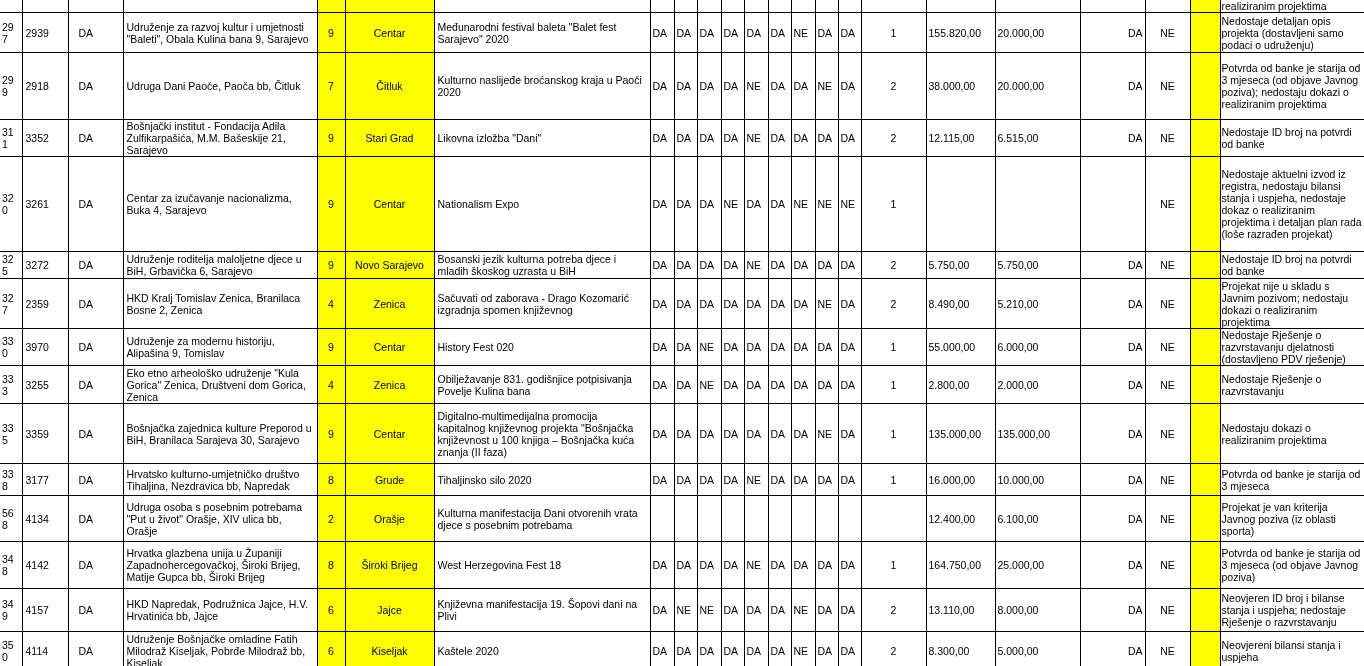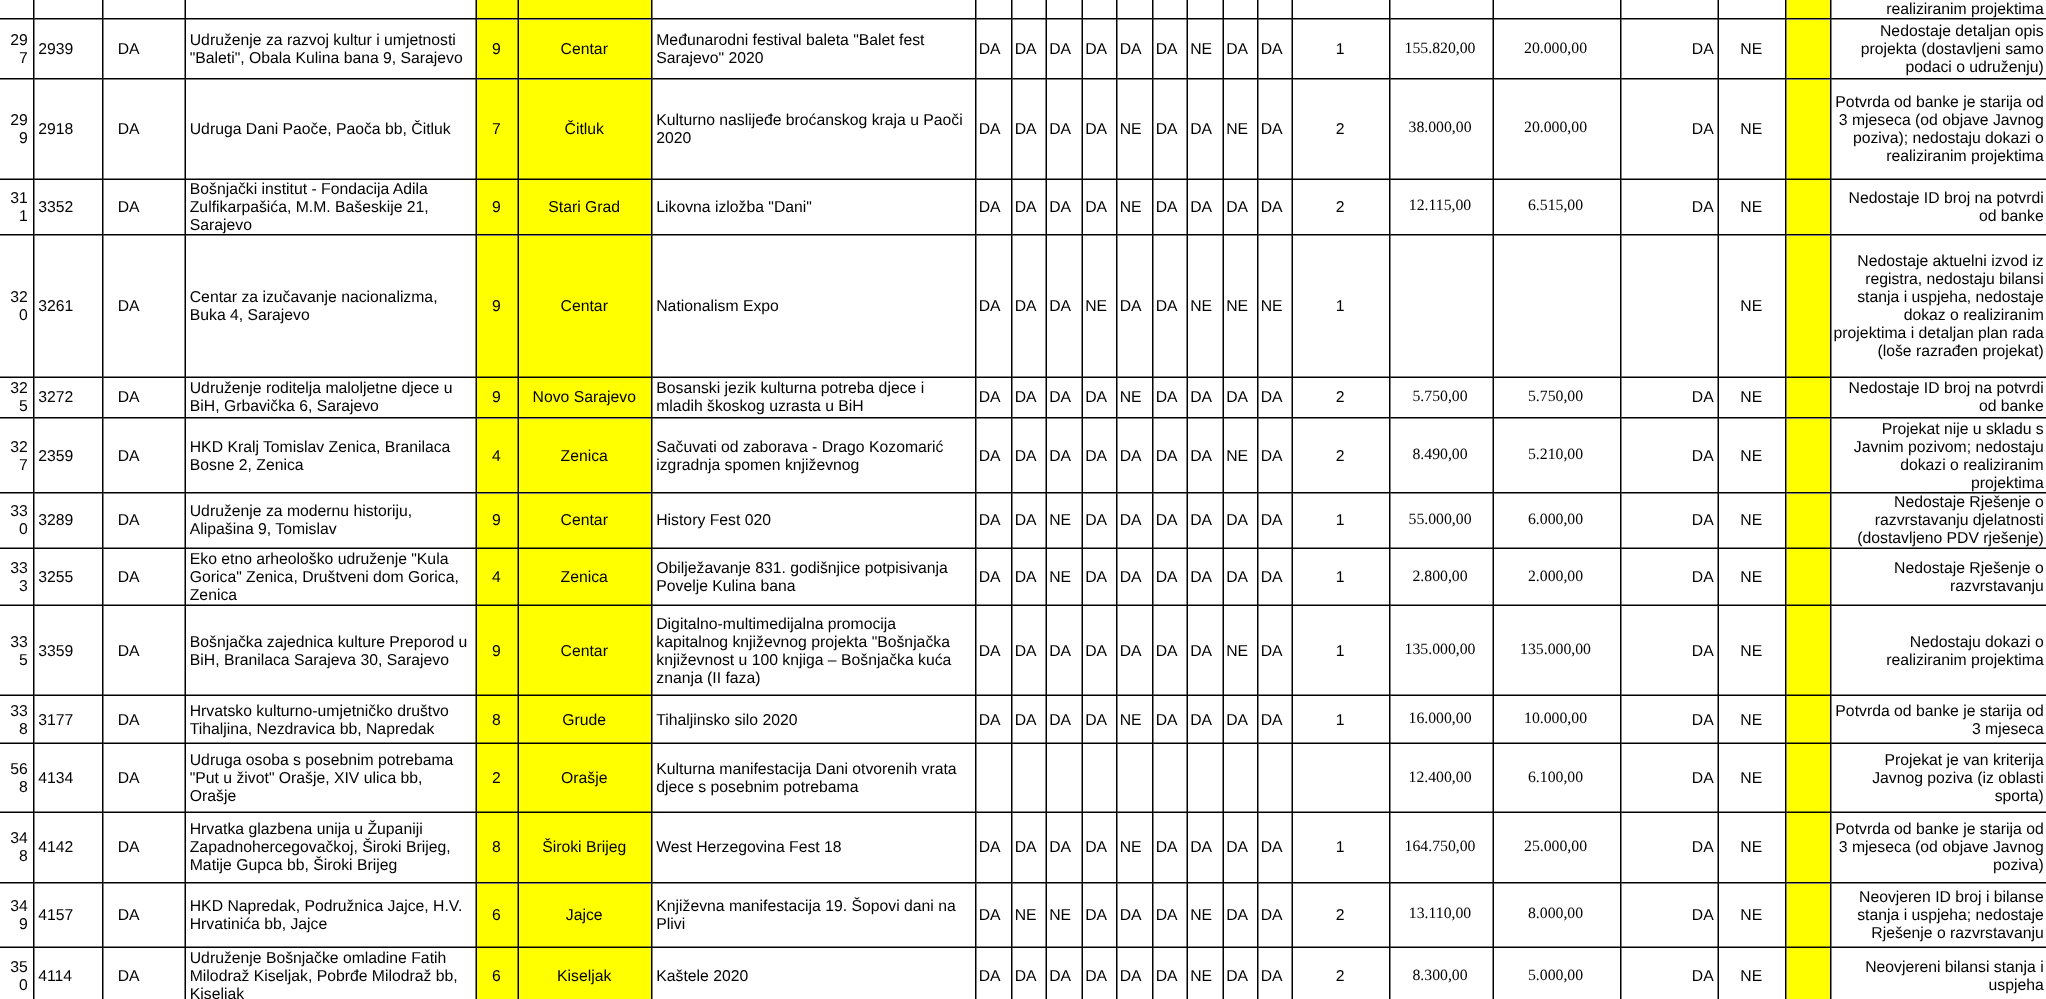--- a/index.html
+++ b/index.html
@@ -3,33 +3,33 @@
 <meta charset="utf-8">
 <style>
   html,body{margin:0;padding:0;background:#fff;}
   body{width:1364px;height:666px;overflow:hidden;font-family:"Liberation Sans",sans-serif;}
   .sheet{position:relative;width:1364px;height:666px;overflow:hidden;background:#fff;}
   table{border-collapse:collapse;table-layout:fixed;width:1364px;}
   td{border:1px solid #000;font-size:10.5px;line-height:12px;color:#000;
      vertical-align:middle;padding:0 2px;overflow:hidden;word-wrap:break-word;}
   tr.partial-row td{border-top:none;}
   td.yellow{background:#ffff00;}
-  td.c-rownum{border-left:none;text-align:right;padding-right:3px;}
+  td.c-rownum{border-left:none;text-align:left;padding-right:3px;}
   td.c-id{text-align:left;padding-left:3px;}
   td.c-da{text-align:left;padding-left:10px;}
   td.c-org,td.c-proj{text-align:left;padding:0 3px;}
   td.c-znum{text-align:center;padding:0;}
   td.c-city{text-align:center;padding:0 1px;}
   td.c-chk{text-align:left;padding:0 0 0 2px;}
   td.c-cnt{text-align:center;padding:0;}
-  td.c-amt{text-align:center;padding-right:3px;font-family:Liberation Serif, serif;}
+  td.c-amt{text-align:left;padding-right:3px;}
   td.c-da2{text-align:right;padding-right:2px;}
   td.c-ne{text-align:center;padding:0;}
   td.c-ybar{padding:0;}
-  td.c-note{text-align:right;padding:0 1px;margin-top:42px;}
+  td.c-note{text-align:left;padding:0 1px;margin-top:42px;}
 </style>
 </head>
 <body>
 
 <div class="sheet">
   <table>
     <colgroup>
       <col style="width:22px">
         <col style="width:46px">
         <col style="width:55px">
@@ -225,21 +225,21 @@
           <td class="c-cnt">2</td>
           <td class="c-amt">8.490,00</td>
           <td class="c-amt">5.210,00</td>
           <td class="c-da2">DA</td>
           <td class="c-ne">NE</td>
           <td class="c-ybar yellow"></td>
           <td class="c-note">Projekat nije u skladu s Javnim pozivom; nedostaju dokazi o realiziranim projektima</td>
         </tr>
         <tr style="height: 37px;">
           <td class="c-rownum">330</td>
-          <td class="c-id">3289</td>
+          <td class="c-id">3970</td>
           <td class="c-da">DA</td>
           <td class="c-org">Udruženje za modernu historiju, Alipašina 9, Tomislav</td>
           <td class="c-znum yellow">9</td>
           <td class="c-city yellow">Centar</td>
           <td class="c-proj">History Fest 020</td>
           <td class="c-chk">DA</td>
           <td class="c-chk">DA</td>
           <td class="c-chk">NE</td>
           <td class="c-chk">DA</td>
           <td class="c-chk">DA</td>

